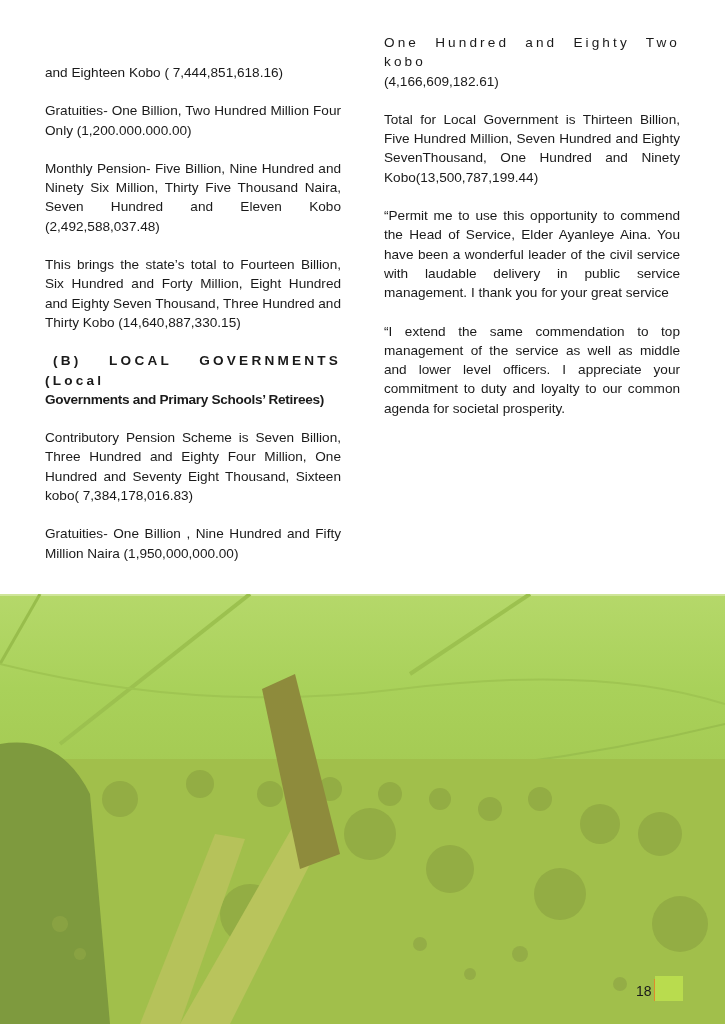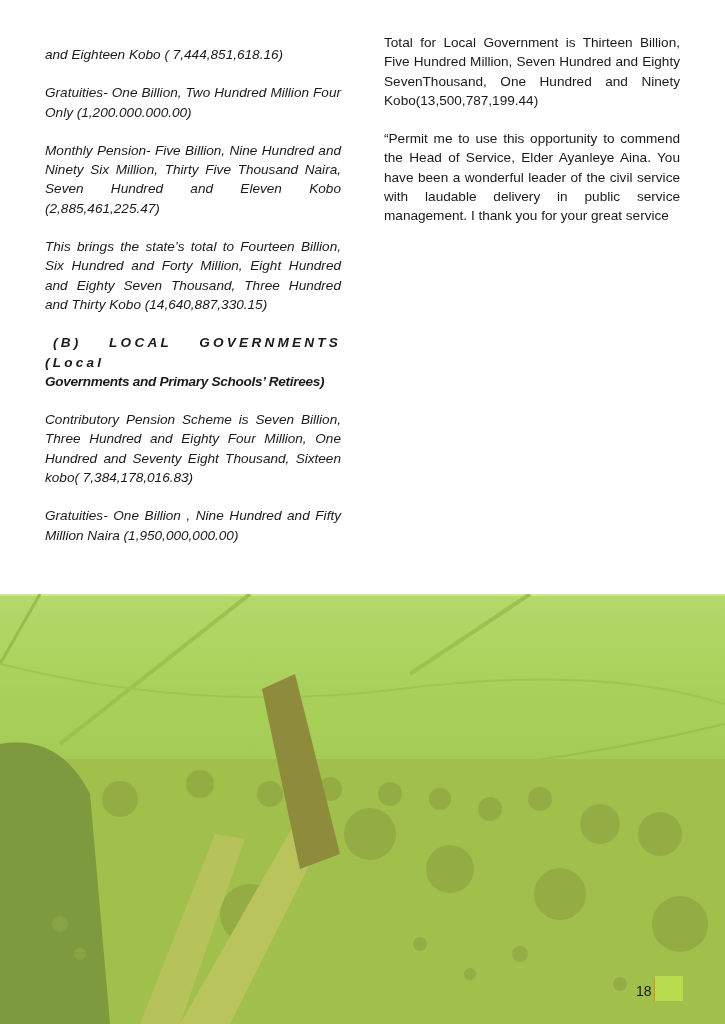--- a/index.html
+++ b/index.html
@@ -7,21 +7,21 @@
     width: 725px; height: 1024px; position: relative; overflow: hidden;
     background: #ffffff;
     font-family: "Liberation Sans", sans-serif;
     color: #1a1a1a;
   }
   .col {
     position: absolute; width: 296px;
     font-size: 13.6px; line-height: 19.3px;
     text-align: justify;
   }
-  .col-left { left: 45px; top: 45px; font-style: italic; }
+  .col-left { left: 45px; top: 63px; }
   .col-right { left: 384px; top: 33px; }
   .para { margin: 0 0 19px 0; }
   .heading { font-weight: bold; margin: 0 0 19px 0; }
   .heading .lead { letter-spacing: 3.2px; margin-left: 8px; }
   .heading .rest { letter-spacing: -0.3px; margin-top: 44px; }
 
   .photo {
     position: absolute; left: 0; top: 594px; width: 725px; height: 430px;
     overflow: hidden;
     background:
@@ -38,33 +38,38 @@
   }
   .pn-rule { width: 1px; height: 22px; background: #e08a2c; margin-left: 2px; }
   .pn-square { width: 28px; height: 25px; background: #b9dc4e; }
 </style>
 </head>
 <body>
 
 <div class="col col-left">
   <p class="para">and Eighteen Kobo ( 7,444,851,618.16)</p>
   <p class="para">Gratuities- One Billion, Two Hundred Million Four Only (1,200.000.000.00)</p>
-  <p class="para">Monthly Pension- Five Billion, Nine Hundred and Ninety Six Million, Thirty Five Thousand Naira, Seven Hundred and Eleven Kobo (2,885,461,225.47)</p>
+  <p class="para">Monthly Pension- Five Billion, Nine Hundred and Ninety Six Million, Thirty Five Thousand Naira, Seven Hundred and Eleven Kobo (2,492,588,037.48)</p>
   <p class="para">This brings the state’s total to Fourteen Billion, Six Hundred and Forty Million, Eight Hundred and Eighty Seven Thousand, Three Hundred and Thirty Kobo (14,640,887,330.15)</p>
   <p class="heading">
     <span class="lead">(B) LOCAL GOVERNMENTS (Local</span><br>
     <span class="rest">Governments and Primary Schools’ Retirees)</span>
   </p>
   <p class="para">Contributory Pension Scheme is Seven Billion, Three Hundred and Eighty Four Million, One Hundred and Seventy Eight Thousand, Sixteen kobo( 7,384,178,016.83)</p>
   <p class="para">Gratuities- One Billion , Nine Hundred and Fifty Million Naira (1,950,000,000.00)</p>
 </div>
 
 <div class="col col-right">
+  <p class="para">
+    <span style="letter-spacing:3.1px">One Hundred and Eighty Two kobo</span><br>
+    <span>(4,166,609,182.61)</span>
+  </p>
   <p class="para">Total for Local Government is Thirteen Billion, Five Hundred Million, Seven Hundred and Eighty SevenThousand, One Hundred and Ninety Kobo(13,500,787,199.44)</p>
   <p class="para">“Permit me to use this opportunity to commend the Head of Service, Elder Ayanleye Aina. You have been a wonderful leader of the civil service with laudable delivery in public service management. I thank you for your great service</p>
+  <p class="para">“I extend the same commendation to top management of the service as well as middle and lower level officers. I appreciate your commitment to duty and loyalty to our common agenda for societal prosperity.</p>
 </div>
 
 <div class="photo">
   <div class="edge"></div>
   <svg width="725" height="430" viewBox="0 0 725 430">
 
     <path d="M40 0 L0 70" stroke="#98bd4c" stroke-width="3" fill="none"></path>
     <path d="M250 0 L60 150" stroke="#9cc14f" stroke-width="4" fill="none"></path>
     <path d="M530 0 L410 80" stroke="#9cc14f" stroke-width="4" fill="none"></path>
     <path d="M0 70 Q 200 120 400 95 T 725 110" stroke="#9fc552" stroke-width="2" fill="none"></path>

